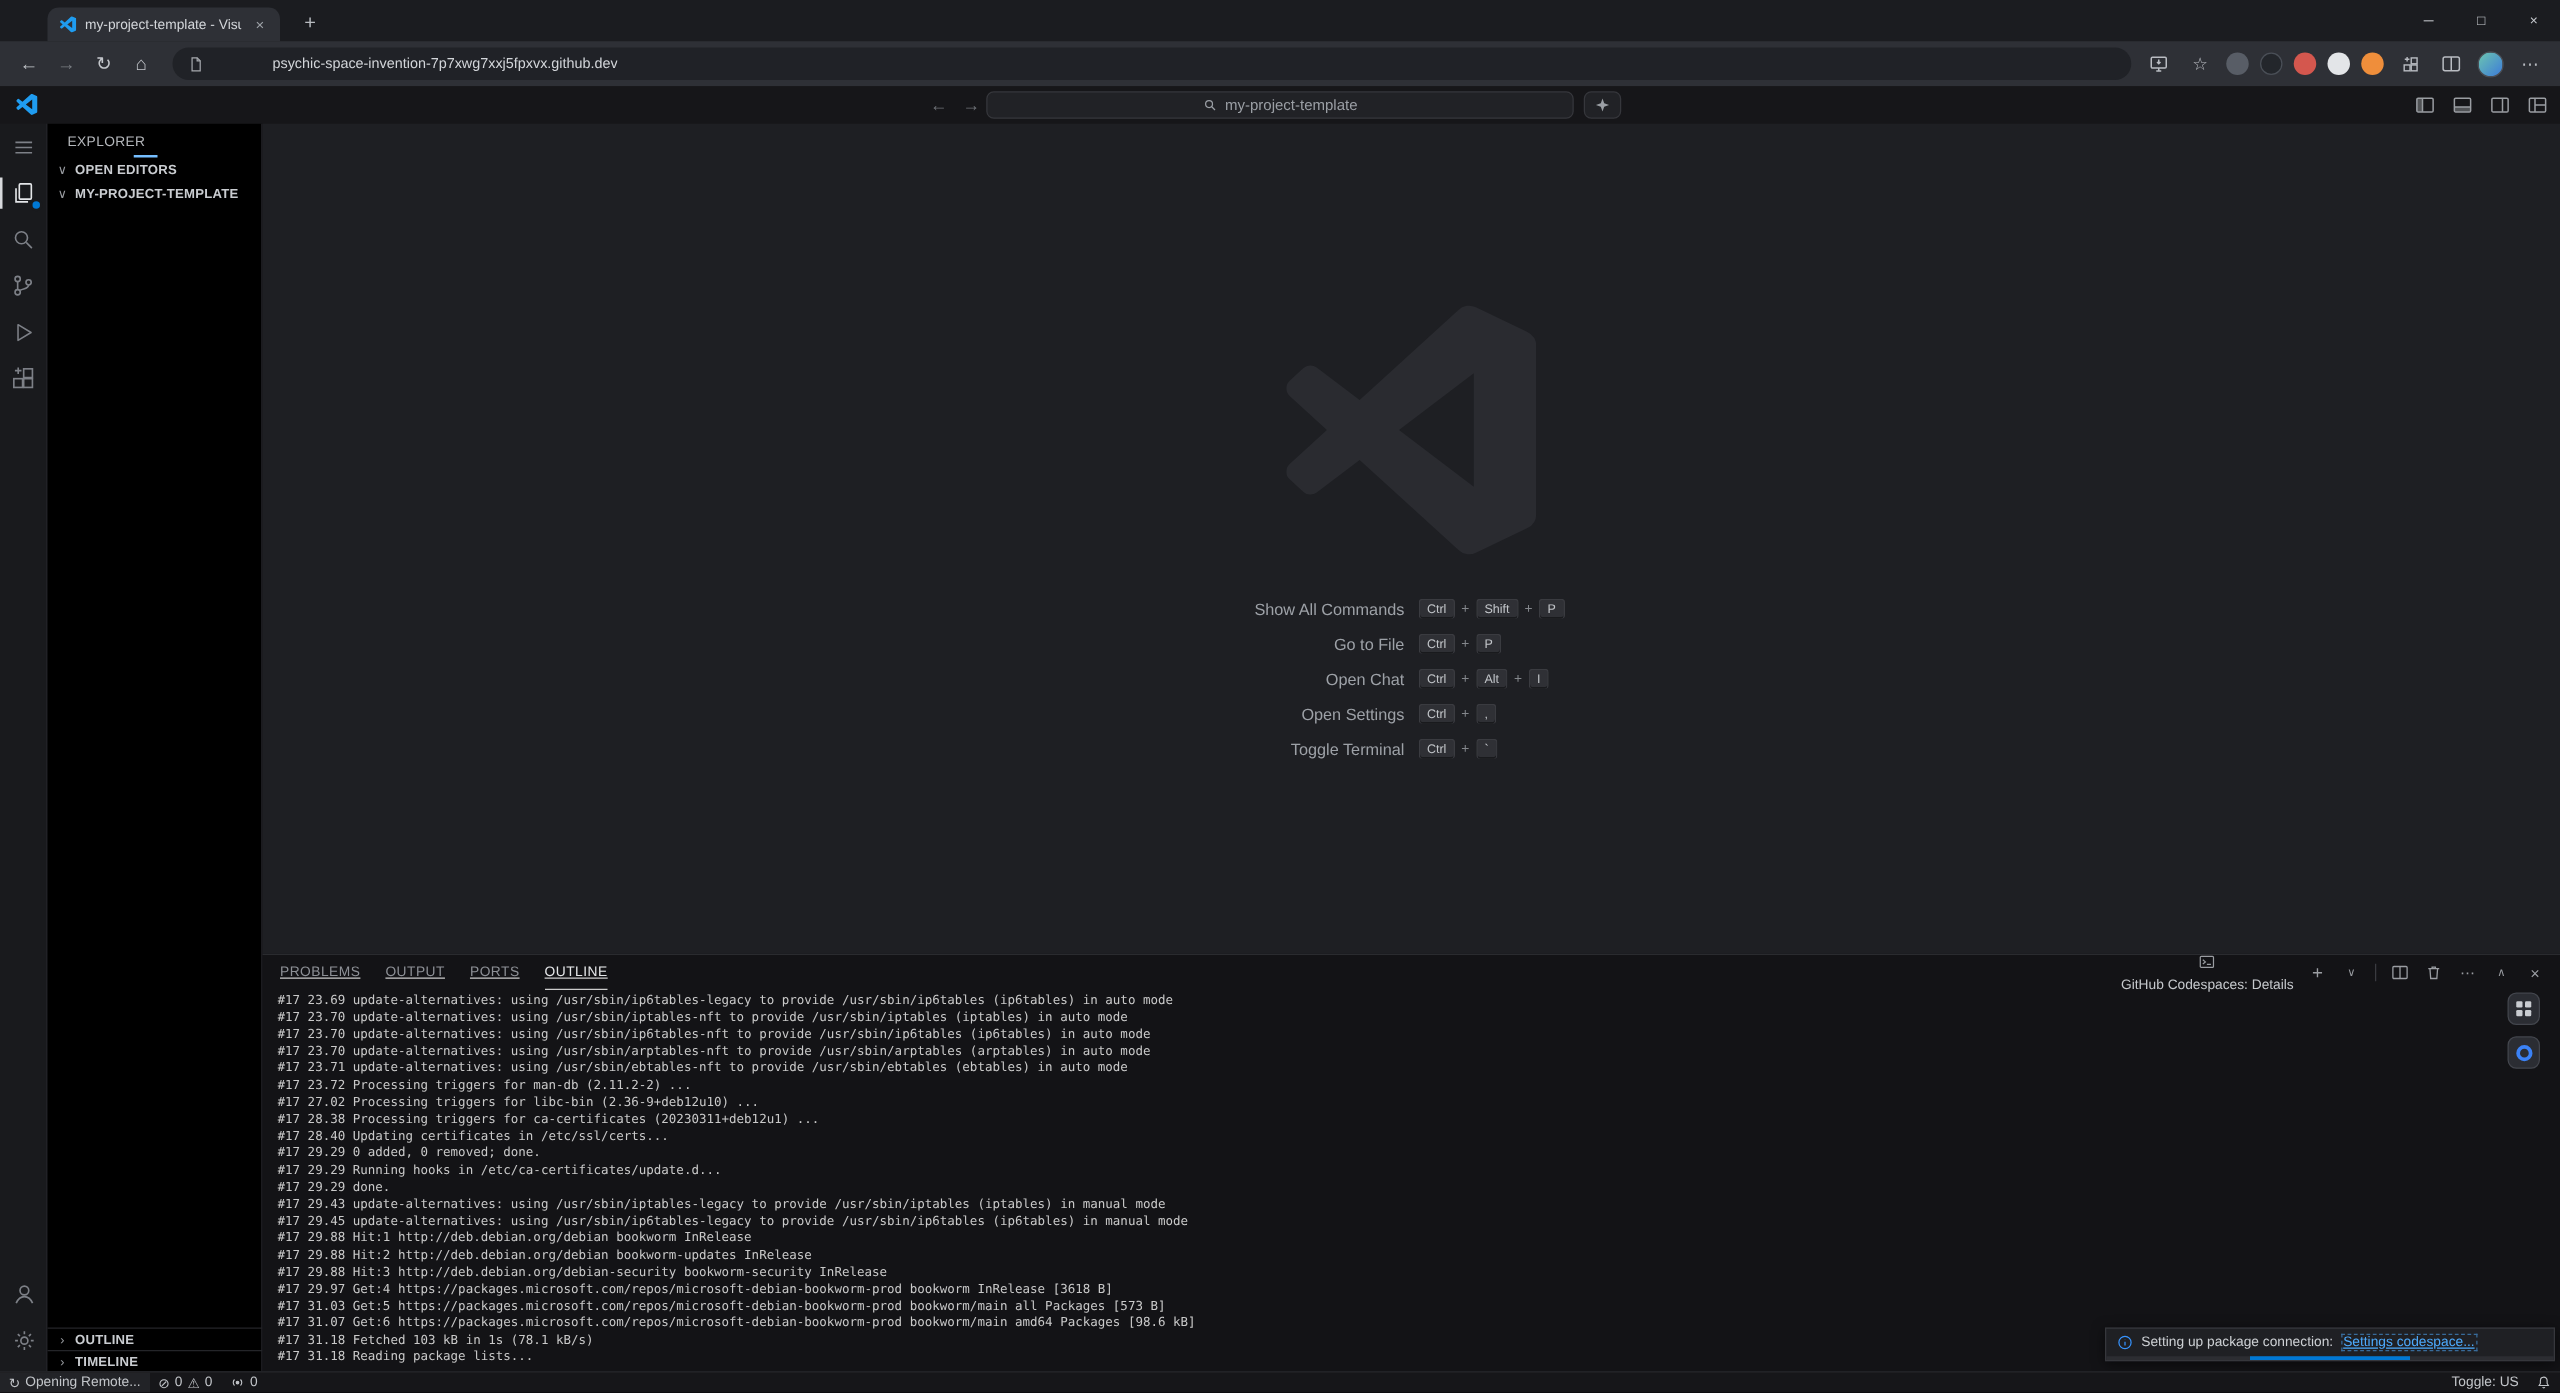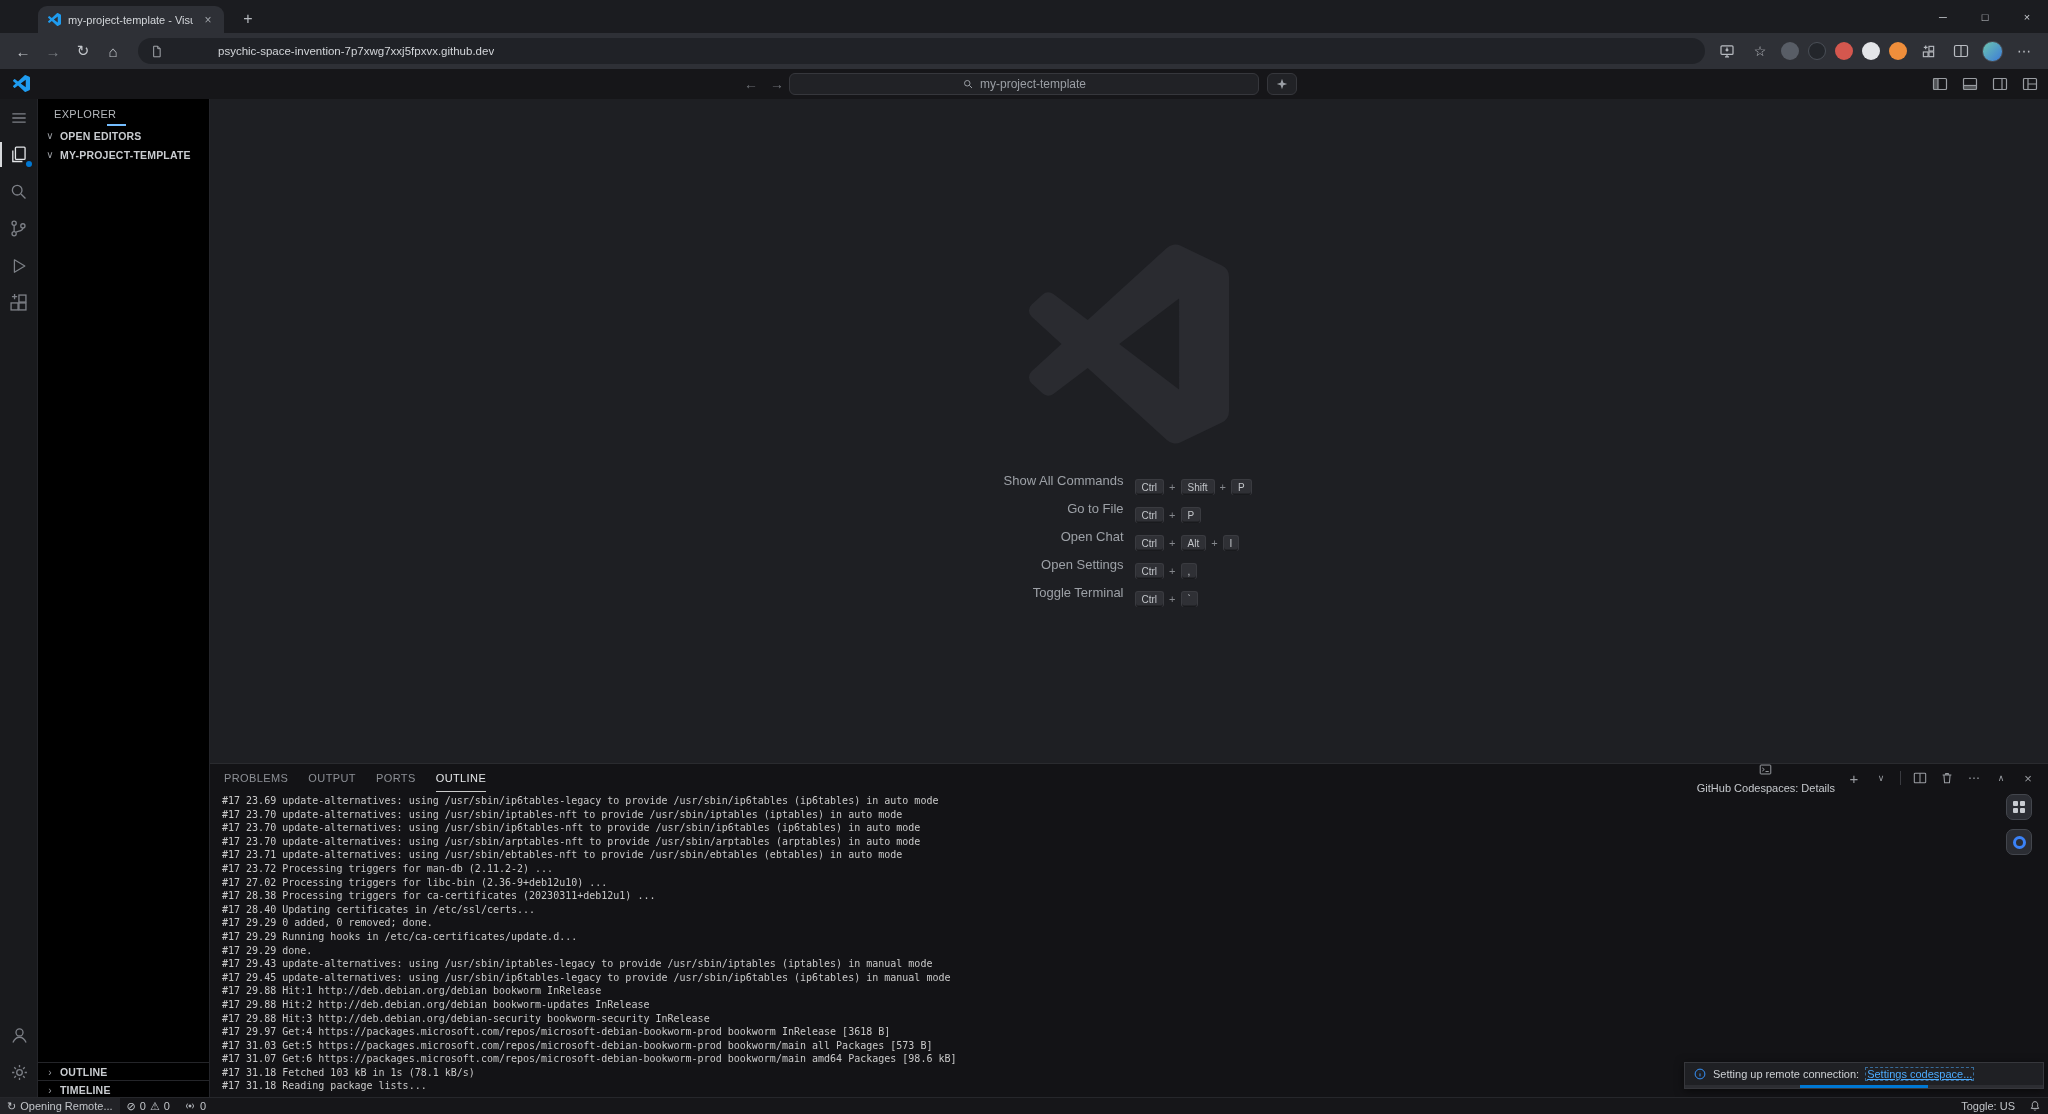--- a/index.html
+++ b/index.html
@@ -69,33 +69,33 @@
   .sidebar { position:absolute; left:38px; top:99px; width:172px; height:998px; background:#000000; border-right:1px solid #24252a; }
   .sb-title { padding:9px 0 0 16px; font-size:11px; color:#b4b7bb; letter-spacing:.3px; }
   .sb-progress { position:absolute; left:69px; top:25px; width:19px; height:2px; background:#75beff; }
   .sb-row { position:absolute; left:0; width:172px; height:19px; display:flex; align-items:center; gap:4px; padding-left:6px; font-size:10.5px; font-weight:bold; color:#c9ccd0; letter-spacing:.2px; }
   .sb-chevron { width:12px; text-align:center; color:#9a9da2; font-weight:normal; font-size:10px; }
   .sb-row.bordered { border-top:1px solid #242529; }
 
   .editor { position:absolute; left:210px; top:99px; width:1838px; height:664px; background:#1e1f23; }
   .watermark { position:absolute; left:819px; top:145px; }
   .shortcuts { position:absolute; left:0; right:0; top:374px; }
-  .sc-row { display:flex; justify-content:center; gap:11px; height:28px; }
+  .sc-row { display:flex; justify-content:center; align-items:center; gap:11px; height:28px; }
   .sc-label { width:290px; text-align:right; font-size:13px; color:#9da1a7; }
   .sc-keys { width:290px; display:flex; align-items:center; gap:5px; }
   kbd {
     font-family:"Liberation Sans", sans-serif; font-size:10px; color:#c2c5c9;
     background:#2f3035; border-radius:3px; padding:2px 6px 2.5px;
     box-shadow:inset 0 -1.5px 0 rgba(0,0,0,.45); border:1px solid #3a3b40; border-bottom:none;
   }
   .sc-sep { color:#84878c; font-size:11px; }
 
   
   .panel { position:absolute; left:210px; top:763px; width:1838px; height:334px; background:#131316; border-top:1px solid #2a2b2f; }
-  .panel-tabs { position:absolute; left:14px; top:0; height:28px; display:flex; align-items:center; gap:20px; }
+  .panel-tabs { position:absolute; left:14px; top:0; height:28px; display:flex; align-items:center; gap:20px;text-decoration:underline; }
   .panel-tab { font-size:11px; letter-spacing:.4px; color:#8d9096; height:28px; line-height:28px; }
   .panel-tab.active { color:#e6e8ea; border-bottom:1px solid #cccccc; }
   .panel-right { position:absolute; right:12px; top:0; height:28px; display:flex; align-items:center; gap:11px; color:#9a9da2; }
   .term-session { display:flex; align-items:center; gap:6px; font-size:11px; color:#c6c9cd;flex-direction:column; }
   .pr-ic { font-size:12px; display:flex; align-items:center; justify-content:center; width:16px; height:16px; }
   .pr-sep { width:1px; height:14px; background:#3a3b40; }
   .terminal {
     position:absolute; left:12px; top:30px; right:40px; bottom:2px; overflow:hidden;
     font-family:"DejaVu Sans Mono", monospace; font-size:10px; line-height:13.6px; color:#c9c9c9;
   }
@@ -456,21 +456,21 @@
   <div class="float-btn" style="right:16px; top:829px">
     <span class="ring-ic"></span>
   </div>
 
   <div class="notification">
     <div class="notif-row">
       <svg width="12" height="12" viewBox="0 0 16 16" fill="none" stroke="#3794ff" stroke-width="1.3">
           <circle cx="8" cy="8" r="6.5"></circle>
           <path d="M8 7.2v4M8 4.6v.2"></path>
         </svg>
-      <span>Setting up remote connection: </span>
+      <span>Setting up package connection: </span>
       <a href="#">Settings codespace...</a>
     </div>
     <div class="notif-progress">
         <div class="bar"></div>
       </div>
   </div>
 
   <div class="statusbar">
     <div class="sb-left">
       <div class="sb-item remote">

